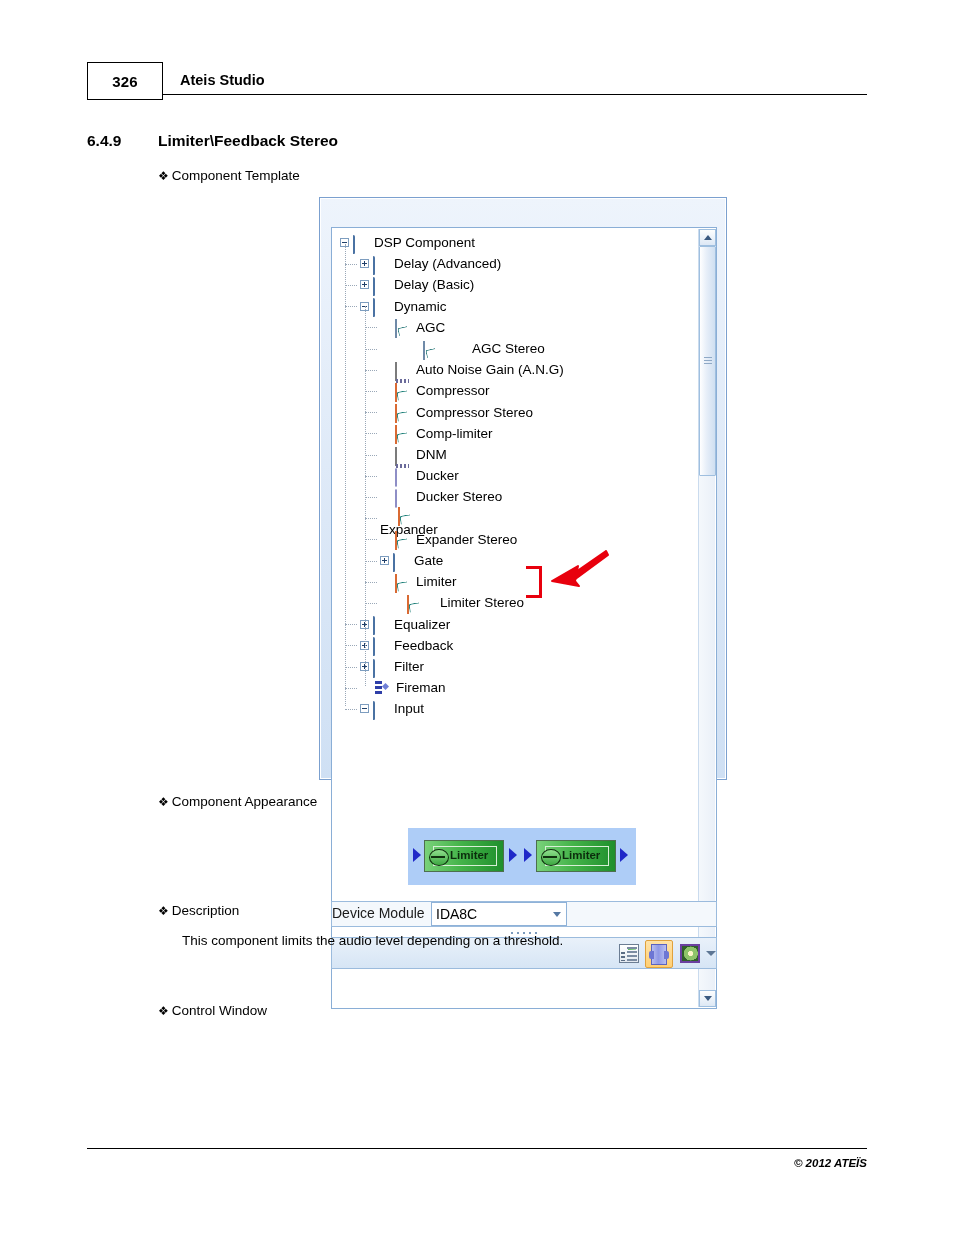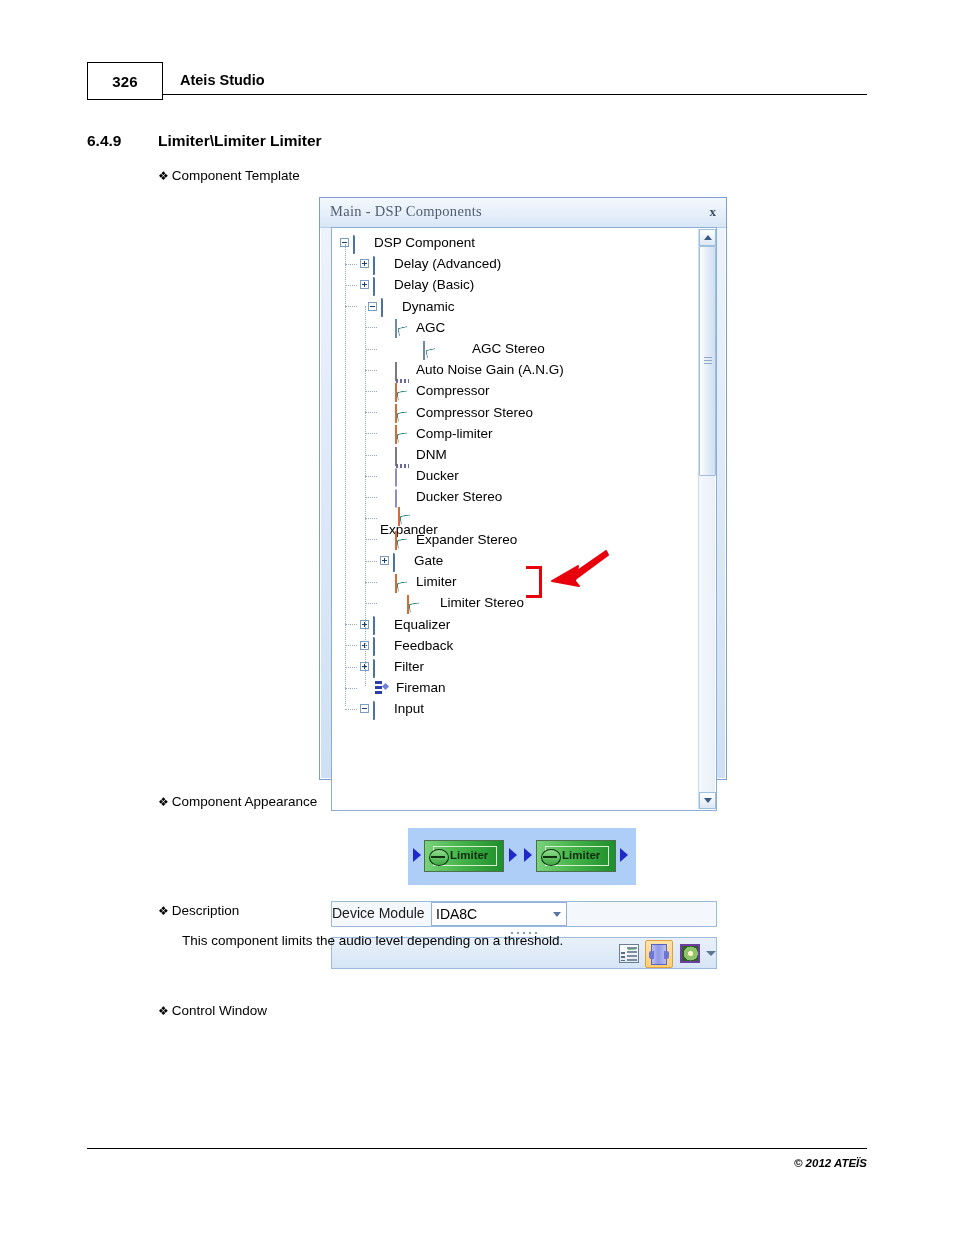--- a/index.html
+++ b/index.html
@@ -45,21 +45,21 @@
   }
   .dlg-title{
     position:absolute;left:10px;top:5px;font-size:14.5px;
     font-family:"Liberation Serif",serif;color:#4f5e72;letter-spacing:.3px;
   }
   .dlg-close{
     position:absolute;right:10px;top:6px;font-size:13px;color:#3a4a5e;
     font-family:"Liberation Serif",serif;font-weight:bold;cursor:default;
   }
   .tree-panel{
-    position:absolute;left:11px;top:29px;width:386px;height:584px;
+    position:absolute;left:11px;top:29px;width:386px;height:782px;
     background:#ffffff;border:1px solid #8aaed6;box-sizing:border-box;
     overflow:hidden;
   }
   
   .trow{position:absolute;left:0;height:21.2px;display:flex;align-items:center;white-space:nowrap;}
   .tlabel{font-size:13.5px;color:#000;font-family:"Liberation Sans",sans-serif;}
   .exp{
     width:9px;height:9px;border:1px solid #7d9dbf;background:#fff;
     display:inline-block;position:relative;box-sizing:border-box;margin-right:4px;
   }
@@ -278,51 +278,47 @@
 </head>
 <body>
 
 <div class="page-header">
   <div class="pagenum-box">326</div>
   <div class="header-title">Ateis Studio</div>
   <div class="header-rule"></div>
 </div>
 
 <div class="sec-num">6.4.9</div>
-<div class="sec-title">Limiter\Limiter Limiter</div>
+<div class="sec-title">Limiter\Feedback Stereo</div>
 
 <div class="bullet" style="left:158px;top:168px;">
   <span class="glyph">❖</span><span>Component Template</span>
 </div>
 
 <div class="dialog">
 
-  <div class="dlg-titlebar">
-    <div class="dlg-title">Main - DSP Components</div>
-    <div class="dlg-close">x</div>
-  </div>
 
   <div class="tree-panel">
     <div id="tree-rows">
         <div class="trow" style="top: 4px; left: 8px;">
           <span class="exp"></span>
           <span class="ico"><span class="ico-folder open"></span></span>
           <span class="tlabel">DSP Component</span>
         </div>
         <div class="trow" style="top: 25.2px; left: 28px;">
           <span class="exp plus"></span>
           <span class="ico"><span class="ico-folder"></span></span>
           <span class="tlabel">Delay (Advanced)</span>
         </div>
         <div class="trow" style="top: 46.4px; left: 28px;">
           <span class="exp plus"></span>
           <span class="ico"><span class="ico-folder"></span></span>
           <span class="tlabel">Delay (Basic)</span>
         </div>
-        <div class="trow" style="top: 67.6px; left: 36px;">
+        <div class="trow" style="top: 67.6px; left: 28px;">
           <span class="exp"></span>
           <span class="ico"><span class="ico-folder open"></span></span>
           <span class="tlabel">Dynamic</span>
         </div>
         <div class="trow" style="top: 88.8px; left: 48px;">
           <span class="spacer" style="width: 15px;"></span>
           <span class="ico"><span class="ico-curve"></span></span>
           <span class="tlabel">AGC</span>
         </div>
         <div class="trow" style="top: 110px; left: 48px; gap: 28px;">

